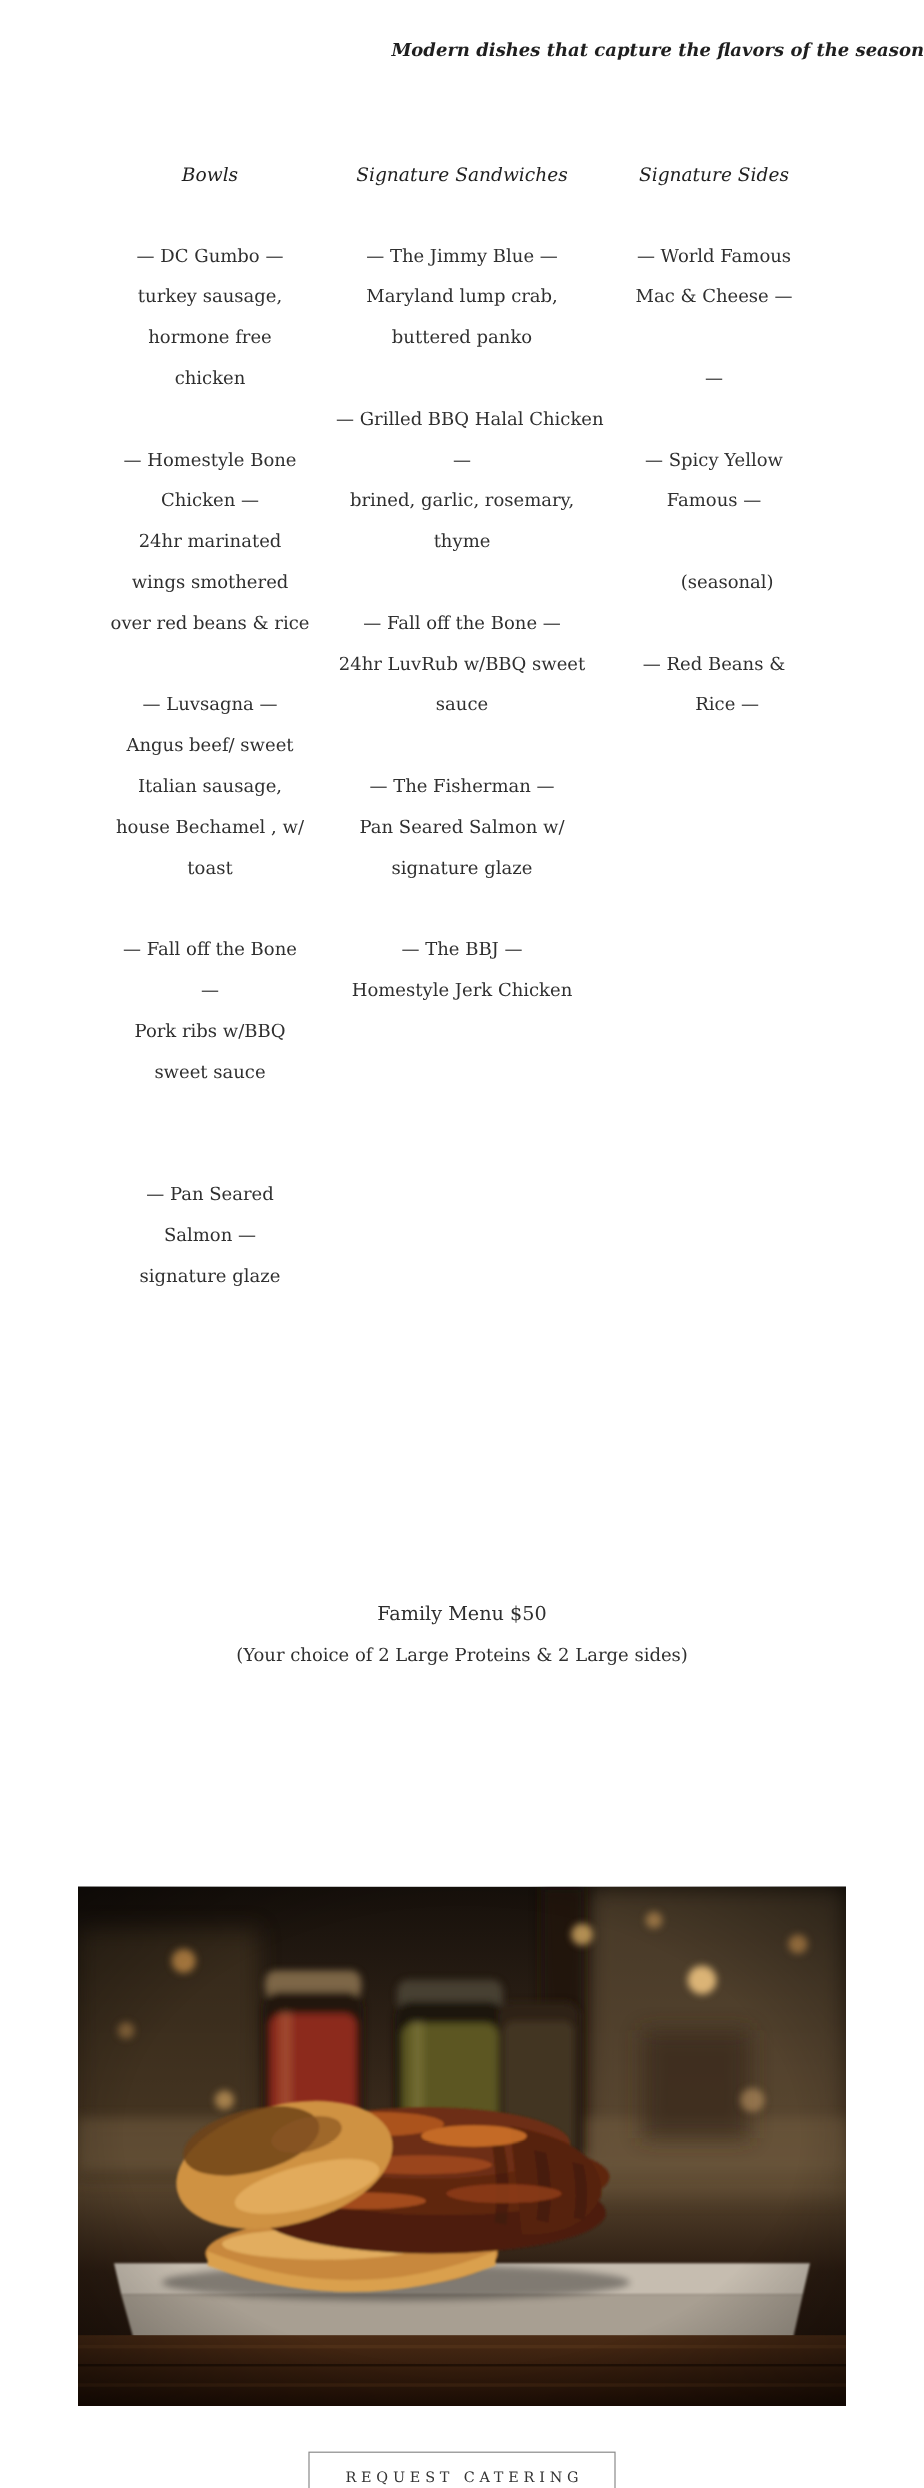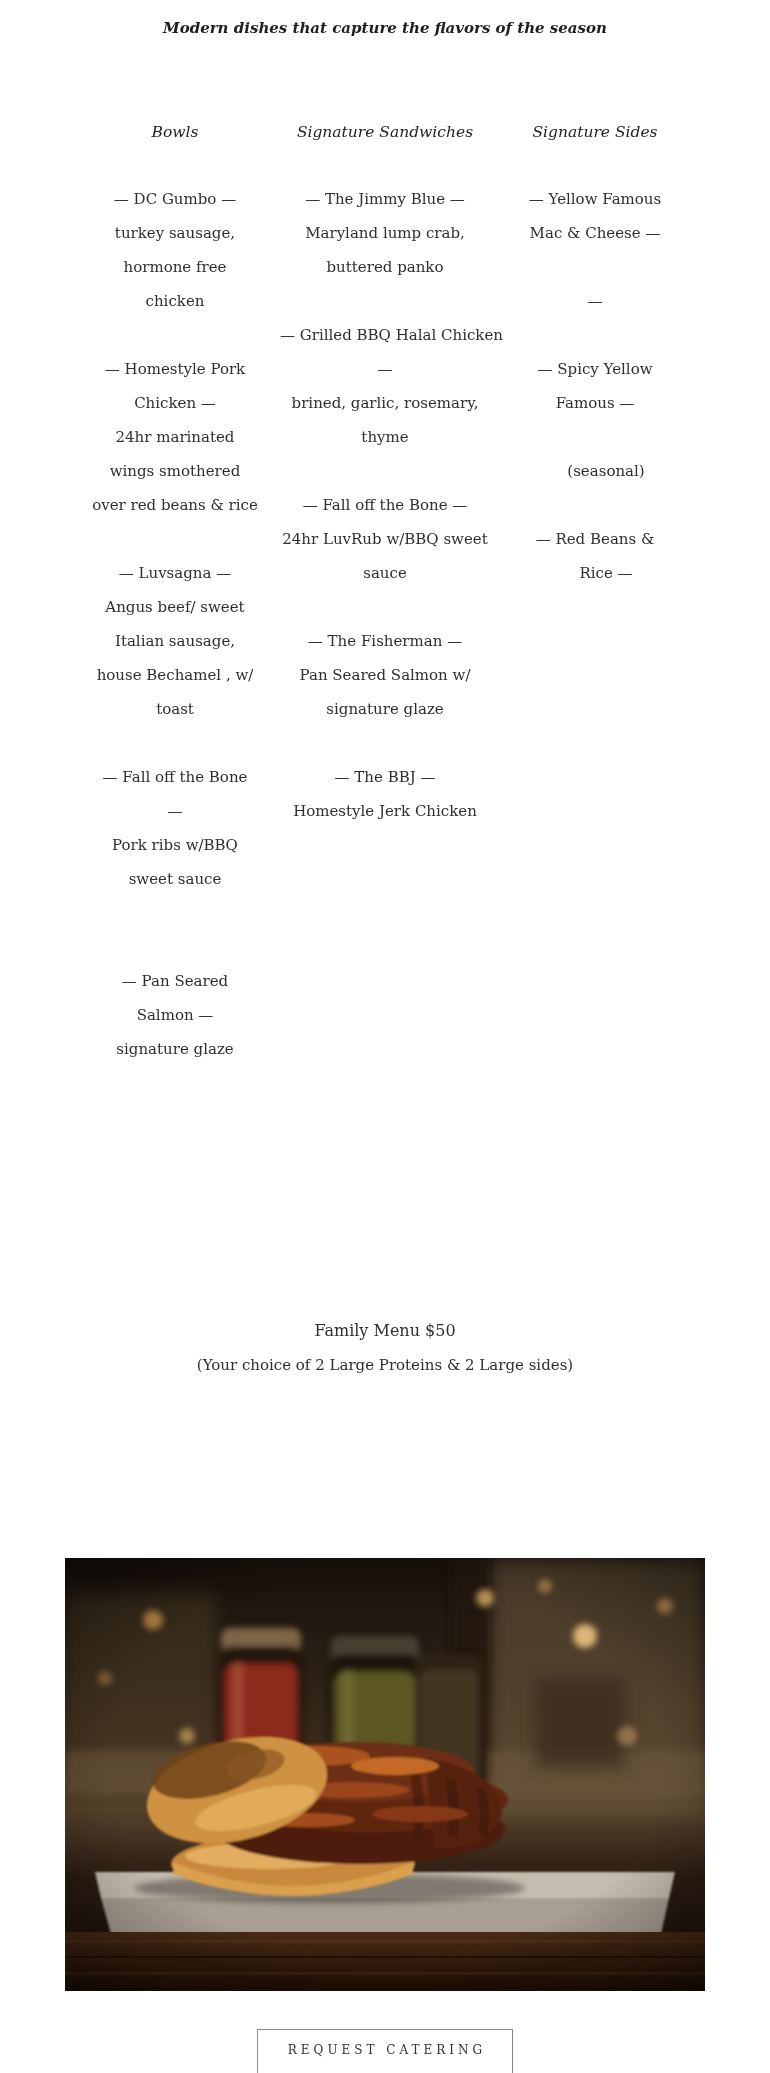--- a/index.html
+++ b/index.html
@@ -1,22 +1,22 @@
 <!DOCTYPE html>
 <html><head>
 <meta charset="utf-8">
 <style>
   * { box-sizing: border-box; }
   html, body { margin: 0; padding: 0; background: #ffffff; }
   body { font-family: "DejaVu Serif", serif; color: #2f2f2f; }
   .page { width: 770px; margin: 0 auto; background: #ffffff; overflow: hidden; }
 
   .tagline {
-    padding-top: 17px;
-    text-align: center;
+    padding-top: 31px;
+    text-align: right;
     font-style: italic;
     font-weight: bold;
     font-size: 15px;
     line-height: 22px;
     color: #1f1f1f;
   }
 
   .menu-grid {
     margin-top: 76px;
     display: flex;
@@ -76,21 +76,21 @@
   <div class="menu-grid">
       <div class="menu-column">
         <div class="column-title">Bowls</div>
         <div class="menu-group">
           <div class="menu-line">—  DC Gumbo  —</div>
           <div class="menu-line">turkey sausage,</div>
           <div class="menu-line">hormone free</div>
           <div class="menu-line">chicken</div>
         </div>
         <div class="menu-group">
-          <div class="menu-line">—  Homestyle Pork</div>
+          <div class="menu-line">—  Homestyle Bone</div>
           <div class="menu-line">Chicken  —</div>
           <div class="menu-line">24hr marinated</div>
           <div class="menu-line">wings smothered</div>
           <div class="menu-line">over red beans &amp; rice</div>
         </div>
         <div class="menu-group">
           <div class="menu-line">—  Luvsagna  —</div>
           <div class="menu-line">Angus beef/ sweet</div>
           <div class="menu-line">Italian sausage,</div>
           <div class="menu-line">house Bechamel , w/</div>
@@ -133,21 +133,21 @@
           <div class="menu-line">signature glaze</div>
         </div>
         <div class="menu-group">
           <div class="menu-line">—  The BBJ  —</div>
           <div class="menu-line">Homestyle Jerk Chicken</div>
         </div>
       </div>
       <div class="menu-column">
         <div class="column-title">Signature Sides</div>
         <div class="menu-group">
-          <div class="menu-line">—  Yellow Famous</div>
+          <div class="menu-line">—  World Famous</div>
           <div class="menu-line">Mac &amp; Cheese  —</div>
         </div>
         <div class="menu-group">
           <div class="menu-line">—</div>
         </div>
         <div class="menu-group">
           <div class="menu-line">—  Spicy Yellow</div>
           <div class="menu-line">Famous —</div>
         </div>
         <div class="menu-group">

